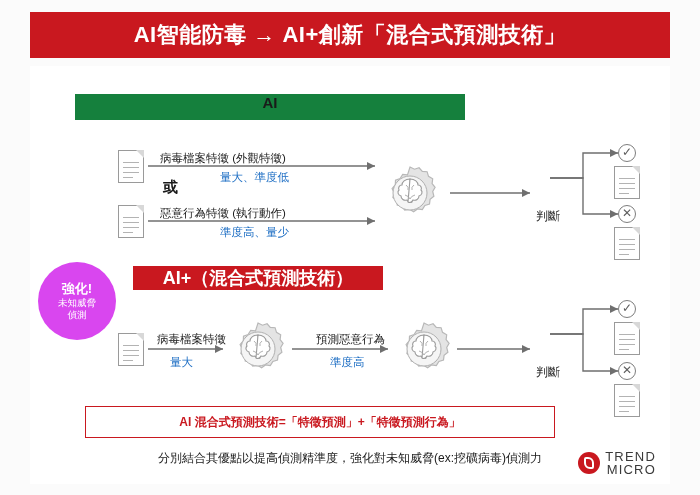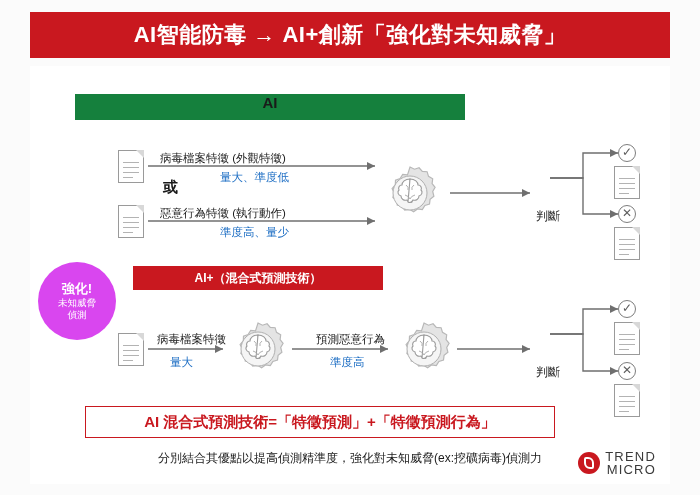--- a/index.html
+++ b/index.html
@@ -72,21 +72,21 @@
     left: 103px;
     top: 200px;
     width: 250px;
     height: 24px;
     background: #c9181f;
     display: flex;
     align-items: center;
     justify-content: center;
   }
   .aiplus-header span {
-    font-size: 12px;
+    font-size: 18px;
     font-weight: bold;
     color: #ffffff;
   }
   
   .doc {
     position: absolute;
     width: 26px;
     height: 33px;
   }
   .doc .sheet {
@@ -187,21 +187,21 @@
     width: 470px;
     height: 32px;
     border: 1.4px solid #c9181f;
     box-sizing: border-box;
     display: flex;
     align-items: center;
     justify-content: center;
   }
   .formula-box span {
     color: #c9181f;
-    font-size: 15px;
+    font-size: 12px;
     font-weight: bold;
     white-space: nowrap;
   }
   .bottom-note {
     position: absolute;
     left: 0;
     top: 384px;
     width: 640px;
     text-align: center;
     font-size: 12px;
@@ -253,21 +253,21 @@
     height: 418px;
     pointer-events: none;
   }
 </style>
 </head>
 <body>
 
 <div class="slide">
 
   <div class="title-bar">
-    <span class="title-text">AI智能防毒 → AI+創新「強化對未知威脅」</span>
+    <span class="title-text">AI智能防毒 → AI+創新「混合式預測技術」</span>
   </div>
 
   <div class="body-panel">
 
     <svg class="wires" viewBox="0 0 640 418">
       <defs>
         <marker id="arrow" markerWidth="7" markerHeight="7" refX="6" refY="3" orient="auto">
           <path d="M0,0 L6,3 L0,6 z" fill="#6f6f6f"></path>
         </marker>
         <marker id="arrowr" markerWidth="7" markerHeight="7" refX="6" refY="3" orient="auto">

